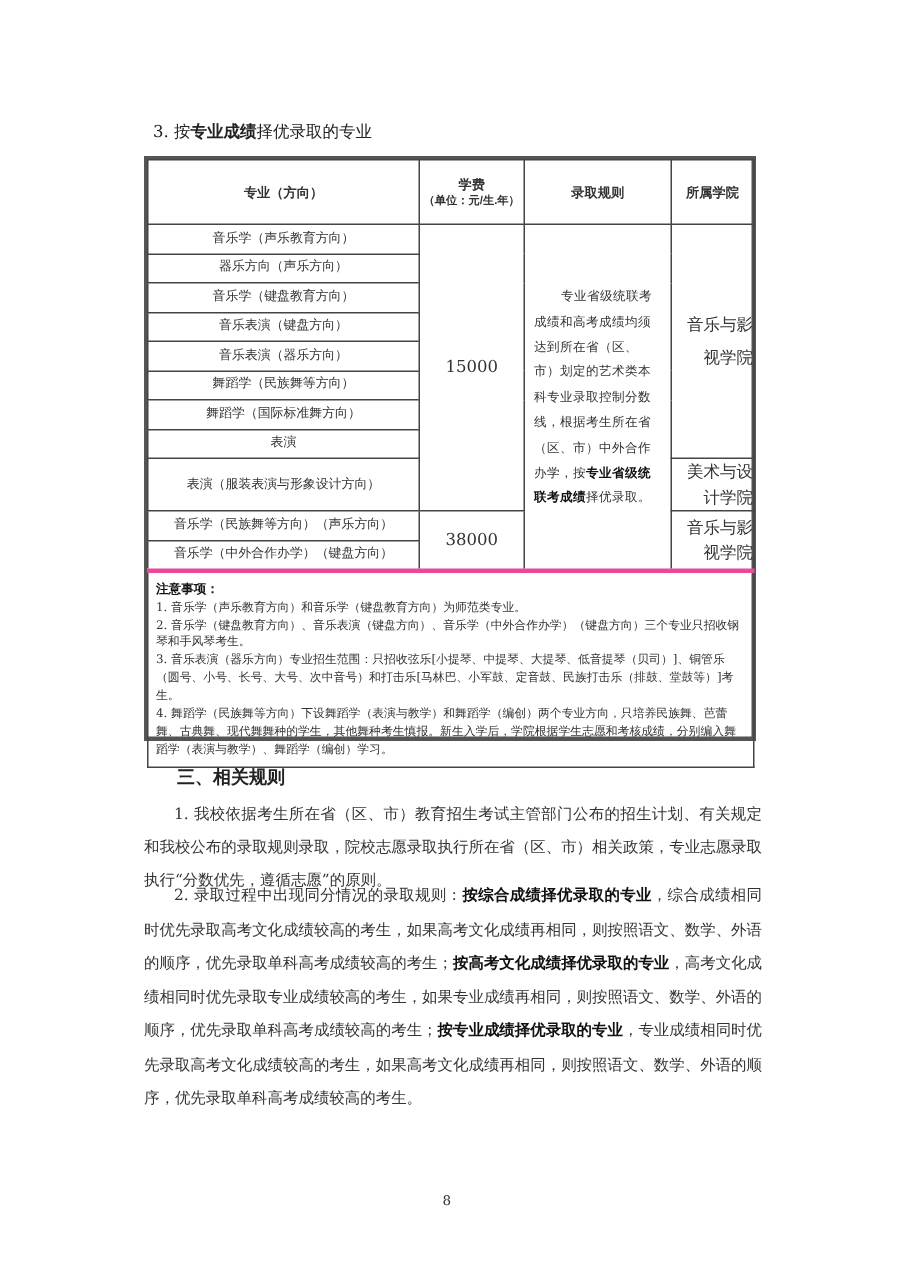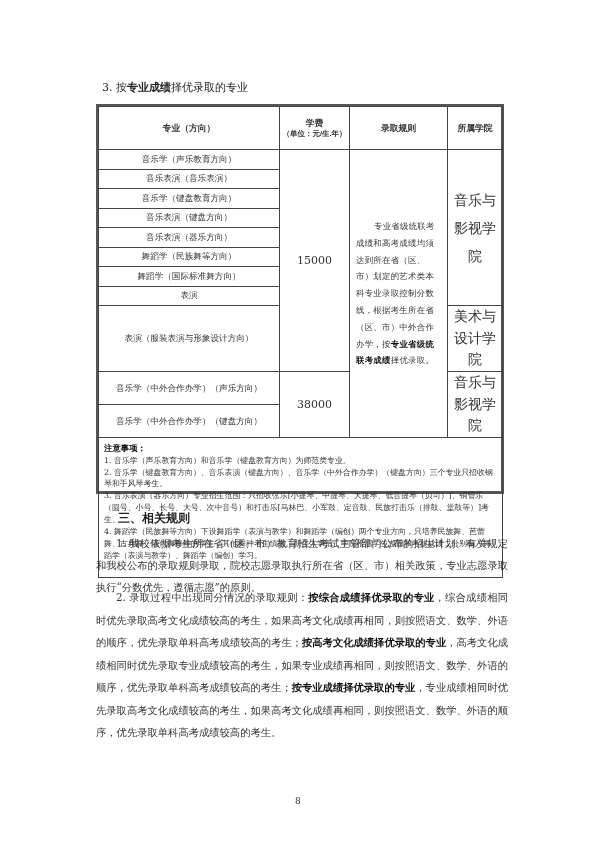--- a/index.html
+++ b/index.html
@@ -12,23 +12,23 @@
               border:2px solid #555; border-right:3px solid #555; border-bottom:3px solid #555; box-sizing:border-box; }
   table { border-collapse:collapse; width:100%; table-layout:fixed; font-size:8.6px; }
   td, th { border:1px solid #444; text-align:center; vertical-align:middle; padding:0; line-height:1.25; color:#333; }
   th { font-family:Liberation Sans, sans-serif; font-weight:bold; height:42px; font-size:8.8px; }
   th .sub { font-size:7.5px; display:block; }
   tr.r td { height:18.5px; }
   tr.r.tall td.maj { height:31px; }
   td.fee { font-size:11px; }
   td.rule { text-align:left; padding:0 6px 0 6px; font-size:8.4px; line-height:2.0; letter-spacing:0.3px; }
   td.rule b { font-family:"DejaVu Sans","Liberation Sans",sans-serif; color:#111; }
-  td.college { font-size:14px; line-height:2.0; }
+  td.college { font-size:11px; line-height:2.0;text-align:right; }
   td.college.small { line-height:1.55; }
-  .notes { text-align:left; padding:4px 5px 16px 5px; font-size:7.9px; line-height:1.5; color:#333; border-top:1px solid #ec4899; }
+  .notes { text-align:left; padding:4px 5px 6px 5px; font-size:7.9px; line-height:1.5; color:#333; border-top:3px solid #ec4899; }
   .notes .nt { font-family:"DejaVu Sans","Liberation Sans",sans-serif; font-weight:bold; color:#111; font-size:8.4px; }
 
   .h3 { position:absolute; left:118px; top:510px; font-size:12px; font-family:"DejaVu Sans","Liberation Sans",sans-serif; font-weight:bold; color:#222; }
   .para { position:absolute; left:96px; width:412px; font-size:10.3px; line-height:22px; color:#333; text-align:justify; }
   .para b { font-family:Liberation Serif, serif; color:#111; }
   .p1 { top:532px; }
   .p2 { top:586px; }
   .pagenum { position:absolute; left:295px; top:796px; font-size:9px; color:#333; }
 </style>
 </head>
@@ -53,21 +53,21 @@
       </tr>
     </thead>
     <tbody>
       <tr class="r">
         <td class="maj">音乐学（声乐教育方向）</td>
         <td class="fee" rowspan="9">15000</td>
         <td class="rule" rowspan="11"><span style="padding-left:18px">专业省级统联考成绩和高考成绩均须达到所在省（区、市）划定的艺术类本科专业录取控制分数线，根据考生所在省（区、市）中外合作办学，按</span><b>专业省级统联考成绩</b><span>择优录取。</span></td>
         <td class="college" rowspan="8">音乐与影视学院</td>
       </tr>
       <tr class="r">
-          <td class="maj">音乐表演（音乐表演）</td>
+          <td class="maj">器乐方向（声乐方向）</td>
         </tr>
       <tr class="r">
           <td class="maj">音乐学（键盘教育方向）</td>
         </tr>
       <tr class="r">
           <td class="maj">音乐表演（键盘方向）</td>
         </tr>
       <tr class="r">
           <td class="maj">音乐表演（器乐方向）</td>
         </tr>
@@ -78,21 +78,21 @@
           <td class="maj">舞蹈学（国际标准舞方向）</td>
         </tr>
       <tr class="r">
           <td class="maj">表演</td>
         </tr>
       <tr class="r tall">
         <td class="maj">表演（服装表演与形象设计方向）</td>
         <td class="college small">美术与设计学院</td>
       </tr>
       <tr class="r">
-        <td class="maj">音乐学（中外合作办学）（声乐方向）</td>
+        <td class="maj">音乐学（民族舞等方向）（声乐方向）</td>
         <td class="fee" rowspan="2">38000</td>
         <td class="college small" rowspan="2">音乐与影视学院</td>
       </tr>
       <tr class="r">
           <td class="maj">音乐学（中外合作办学）（键盘方向）</td>
         </tr>
       <tr>
         <td colspan="4" class="notes">
           <div class="nt">注意事项：</div>
           <div>1. 音乐学（声乐教育方向）和音乐学（键盘教育方向）为师范类专业。</div>

